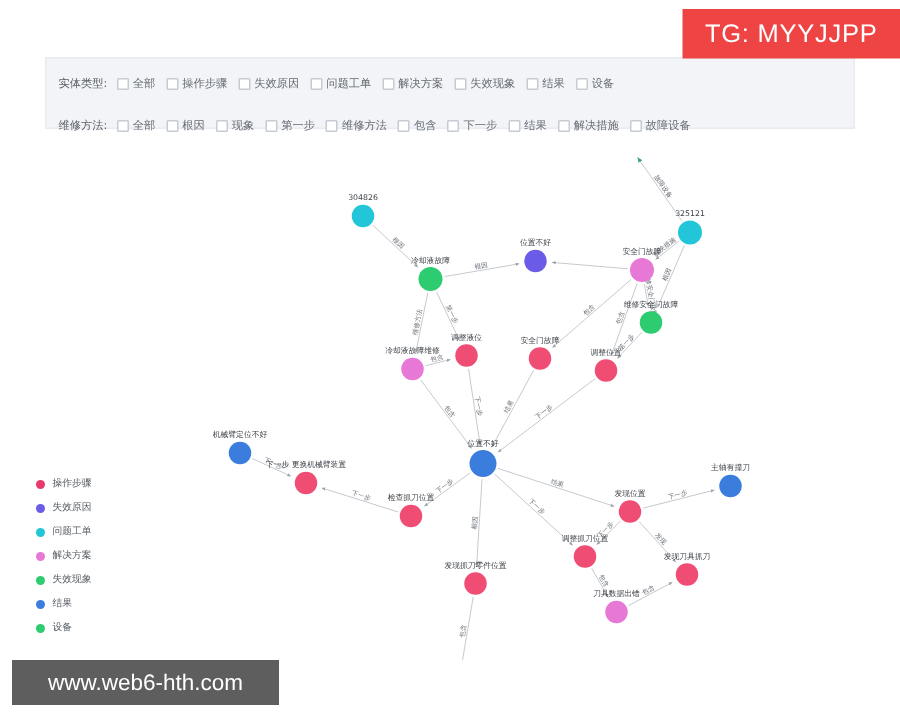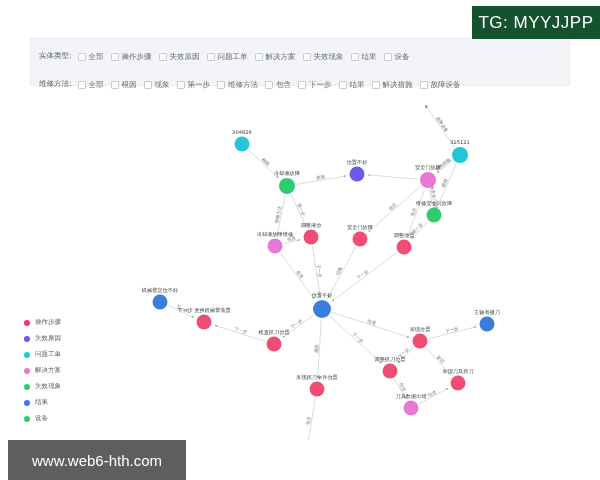--- a/index.html
+++ b/index.html
@@ -3,22 +3,22 @@
 <meta charset="utf-8">
 <style>
   html,body{margin:0;padding:0;}
   body{
     width:600px;height:480px;overflow:hidden;background:#ffffff;
     font-family:"Liberation Sans","DejaVu Sans",sans-serif;
     position:relative;
   }
   
   #tg-banner{
-    position:absolute;top:6px;right:0;width:128px;height:33px;
-    background:#14532d;color:#ffffff;
+    position:absolute;top:6px;right:0;width:145px;height:33px;
+    background:#ef4444;color:#ffffff;
     display:flex;align-items:center;justify-content:center;
     font-size:17px;letter-spacing:.5px;z-index:40;
   }
   
   #filter-panel{
     position:absolute;left:30px;top:38px;width:540px;height:48px;
     background:#f2f4f7;border:1px solid #e8ebf0;box-sizing:border-box;
     z-index:20;
   }
   .filter-row{
@@ -58,21 +58,21 @@
     font-size:5.2px;fill:#3b3f45;font-family:"DejaVu Sans",sans-serif;
     text-anchor:middle;
   }
   .elabel{
     font-size:4.4px;fill:#6a6f76;font-family:"DejaVu Sans",sans-serif;
     text-anchor:middle;
   }
   .edge{stroke:#b9bdc4;stroke-width:.55;fill:none;}
   
   #watermark{
-    position:absolute;left:8px;top:440px;width:178px;height:41px;
+    position:absolute;left:8px;top:440px;width:178px;height:30px;
     background:#5e5e5e;color:#fff;display:flex;align-items:center;
     justify-content:center;font-size:15px;z-index:45;
   }
 </style>
 </head>
 <body>
 
 <div id="tg-banner">
   <span>TG: MYYJJPP</span>
 </div>

